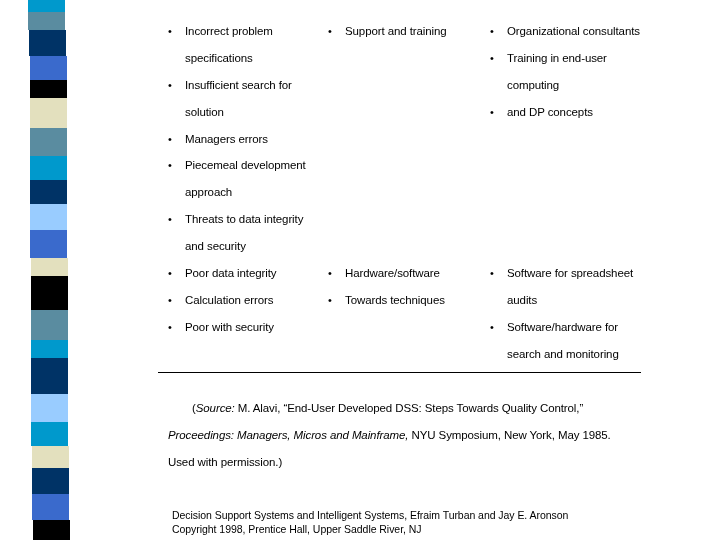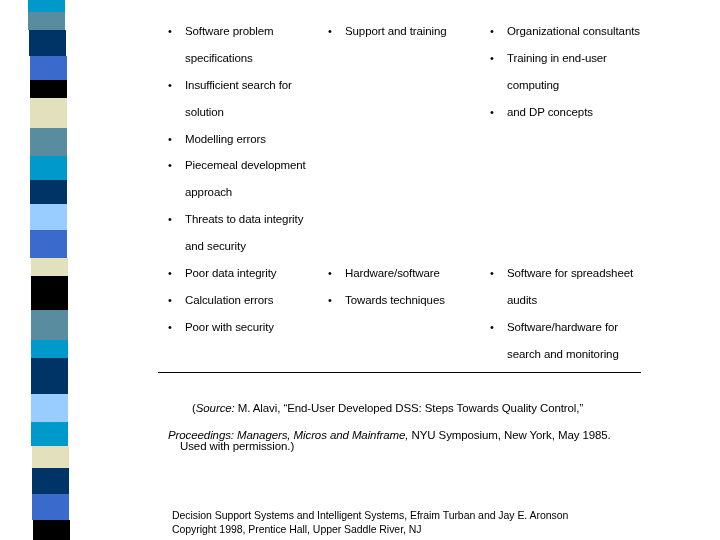--- a/index.html
+++ b/index.html
@@ -129,35 +129,35 @@
     <div class="ribbon-band" style="background: rgb(0, 51, 102); top: 468px; height: 26px; left: 32px; width: 37px;"></div>
     <div class="ribbon-band" style="background: rgb(58, 106, 204); top: 494px; height: 26px; left: 32px; width: 37px;"></div>
     <div class="ribbon-band" style="background: rgb(0, 0, 0); top: 520px; height: 20px; left: 33px; width: 37px;"></div>
   </div>
 
 <div id="slide-body">
 
   <div id="columns-container">
       <div class="bullet-row" style="left: 168px; top: 22px;">
         <span class="bullet-dot">•</span>
-        <span class="bullet-text">Software problem</span>
+        <span class="bullet-text">Incorrect problem</span>
       </div>
       <div class="bullet-row" style="left: 168px; top: 49px;">
         <span class="cont-text">specifications</span>
       </div>
       <div class="bullet-row" style="left: 168px; top: 76px;">
         <span class="bullet-dot">•</span>
         <span class="bullet-text">Insufficient search for</span>
       </div>
       <div class="bullet-row" style="left: 168px; top: 103px;">
         <span class="cont-text">solution</span>
       </div>
       <div class="bullet-row" style="left: 168px; top: 130px;">
         <span class="bullet-dot">•</span>
-        <span class="bullet-text">Modelling errors</span>
+        <span class="bullet-text">Managers errors</span>
       </div>
       <div class="bullet-row" style="left: 168px; top: 156px;">
         <span class="bullet-dot">•</span>
         <span class="bullet-text">Piecemeal development</span>
       </div>
       <div class="bullet-row" style="left: 168px; top: 183px;">
         <span class="cont-text">approach</span>
       </div>
       <div class="bullet-row" style="left: 168px; top: 210px;">
         <span class="bullet-dot">•</span>
@@ -218,20 +218,20 @@
       </div>
       <div class="bullet-row" style="left: 490px; top: 345px;">
         <span class="cont-text">search and monitoring</span>
       </div>
     </div>
 
   <div id="divider"></div>
 
   <div class="source-line" id="source-line-1" style="top:399px;margin-left:24px;">(<i>Source:</i> M. Alavi, “End-User Developed DSS: Steps Towards Quality Control,”</div>
   <div class="source-line" id="source-line-2" style="top:426px;"><i>Proceedings: Managers, Micros and Mainframe,</i> NYU Symposium, New York, May 1985.</div>
-  <div class="source-line" id="source-line-3" style="top:437px;margin-left:12px;">Used with permission.)</div>
+  <div class="source-line" id="source-line-3" style="top:453px;">Used with permission.)</div>
 
   <div id="footer">
     <div>Decision Support Systems and Intelligent Systems, Efraim Turban and Jay E. Aronson</div>
     <div>Copyright 1998, Prentice Hall, Upper Saddle River, NJ</div>
   </div>
 
 </div>
 
 </body></html>

